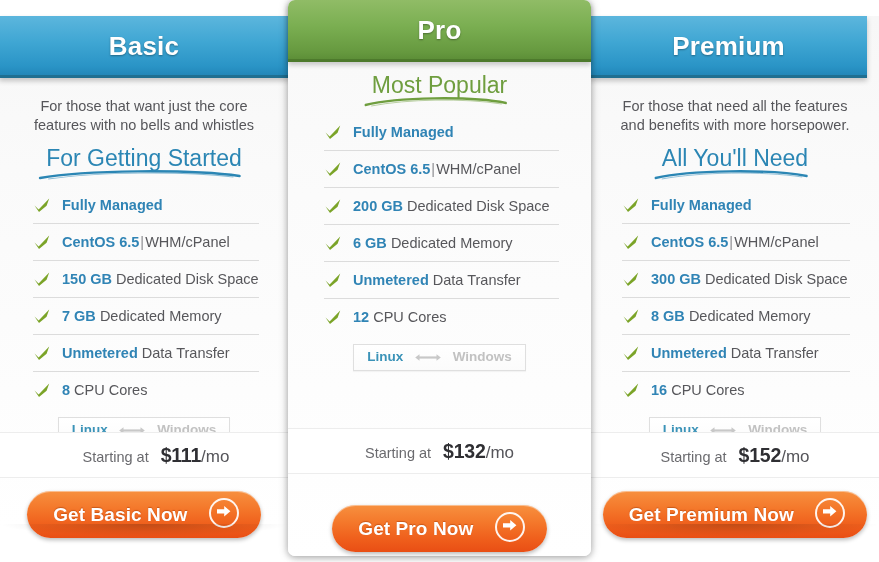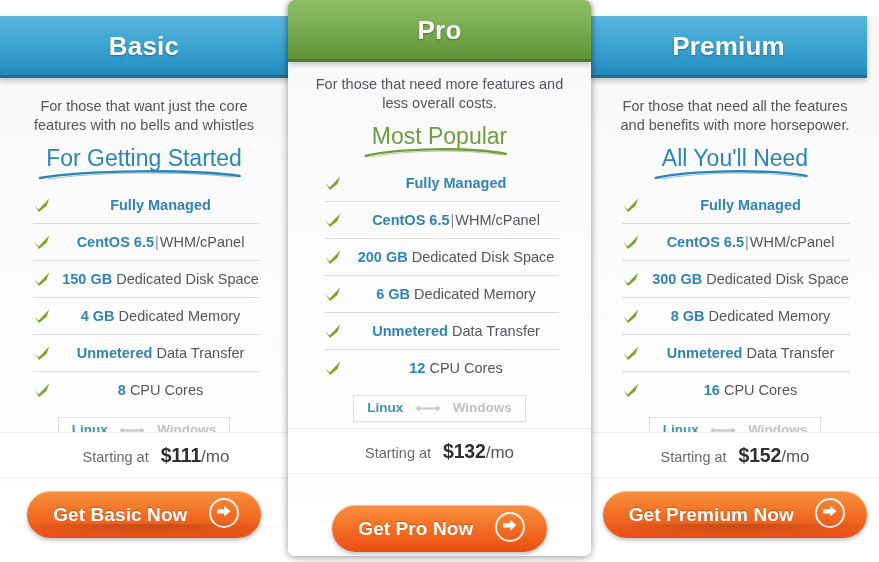--- a/index.html
+++ b/index.html
@@ -130,21 +130,20 @@
     width: 100%;
     height: 12px;
     overflow: visible;
   }
 
   
   .features {
     list-style: none;
     margin: 9px 0 0 0;
     padding: 0 30px 0 34px;
-    text-align: center;
   }
   .featured .features { padding: 0 32px 0 36px; }
   .plan-premium .features { padding: 0 30px 0 32px; }
 
   .features li {
     position: relative;
     height: 36px;
     line-height: 36px;
     padding-left: 29px;
     border-bottom: 1px solid #dcdcdc;
@@ -301,21 +300,21 @@
         <li>
           <svg class="check" viewBox="0 0 18 16">
               <path d="M1.5,8.4 L5.6,12.4 L16.2,1.4 L13.6,8.8 L6.0,15.0 Z" fill="#7ba428"></path>
             </svg>
           <span class="hl">150 GB</span>&nbsp;<span>Dedicated Disk Space</span>
         </li>
         <li>
           <svg class="check" viewBox="0 0 18 16">
               <path d="M1.5,8.4 L5.6,12.4 L16.2,1.4 L13.6,8.8 L6.0,15.0 Z" fill="#7ba428"></path>
             </svg>
-          <span class="hl">4 GB</span>&nbsp;<span>Dedicated Memory</span>
+          <span class="hl">7 GB</span>&nbsp;<span>Dedicated Memory</span>
         </li>
         <li>
           <svg class="check" viewBox="0 0 18 16">
               <path d="M1.5,8.4 L5.6,12.4 L16.2,1.4 L13.6,8.8 L6.0,15.0 Z" fill="#7ba428"></path>
             </svg>
           <span class="hl">Unmetered</span>&nbsp;<span>Data Transfer</span>
         </li>
         <li>
           <svg class="check" viewBox="0 0 18 16">
               <path d="M1.5,8.4 L5.6,12.4 L16.2,1.4 L13.6,8.8 L6.0,15.0 Z" fill="#7ba428"></path>
@@ -424,21 +423,20 @@
               </svg>
           </span>
         </button>
       </div>
     </div>
   </div>
 
   <div class="plan featured">
     <div class="plan-header header-green">Pro</div>
     <div class="plan-body">
-      <p class="tagline">For those that need more features and less overall costs.</p>
       <div class="headline-wrap">
         <span class="headline green">
           <span>Most Popular</span>
           <svg class="swoosh" viewBox="0 0 200 12" preserveAspectRatio="none">
             <path d="M2,10 C45,2 150,1 198,8" stroke="#6f9e3f" stroke-width="2.4" fill="none" stroke-linecap="round"></path>
             <path d="M10,11 C60,4 140,3 192,9" stroke="#6f9e3f" stroke-width="1" fill="none" opacity="0.55"></path>
           </svg>
         </span>
       </div>
       <ul class="features">

